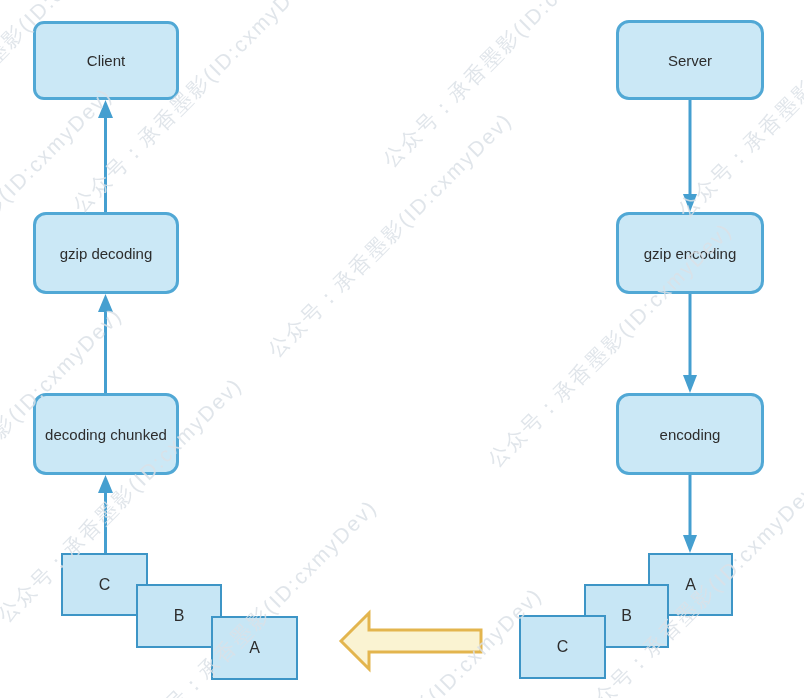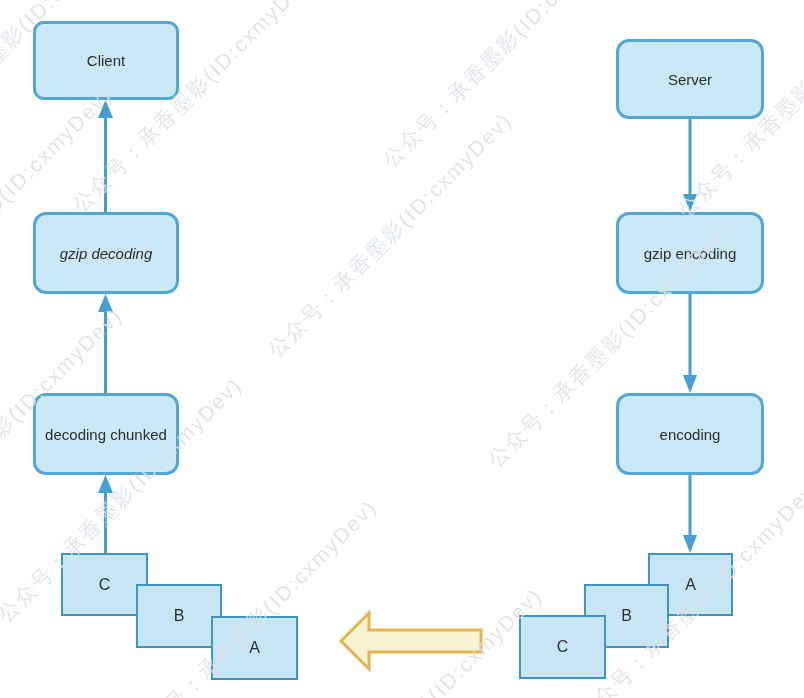--- a/index.html
+++ b/index.html
@@ -89,28 +89,28 @@
       <line x1="690" y1="475" x2="690" y2="537" stroke="#459fd0" stroke-width="3"></line>
       <polygon points="690,553 683,535 697,535" fill="#459fd0"></polygon>
     </g>
 
     <polygon points="341,641 369,613 369,630 481,630 481,652 369,652 369,669" fill="#faf3d2" stroke="#e3b54e" stroke-width="3" stroke-linejoin="miter"></polygon>
   </svg>
 
   <div class="node" style="left:33px; top:21px; width:146px; height:79px;border-radius:11px;">
     <span>Client</span>
   </div>
-  <div class="node" style="left:33px; top:212px; width:146px; height:82px;font-style:italic;">
+  <div class="node" style="left:33px; top:212px; width:146px; height:82px;">
     <span>gzip decoding</span>
   </div>
   <div class="node" style="left:33px; top:393px; width:146px; height:82px;">
     <span>decoding chunked</span>
   </div>
 
-  <div class="node" style="left:616px; top:20px; width:148px; height:80px;margin-top:19px;">
+  <div class="node" style="left:616px; top:20px; width:148px; height:80px;">
     <span>Server</span>
   </div>
   <div class="node" style="left:616px; top:212px; width:148px; height:82px;">
     <span>gzip encoding</span>
   </div>
   <div class="node" style="left:616px; top:393px; width:148px; height:82px;">
     <span>encoding</span>
   </div>
 
   <div class="chunk" style="left:61px; top:553px; width:87px; height:63px; z-index:2;">

